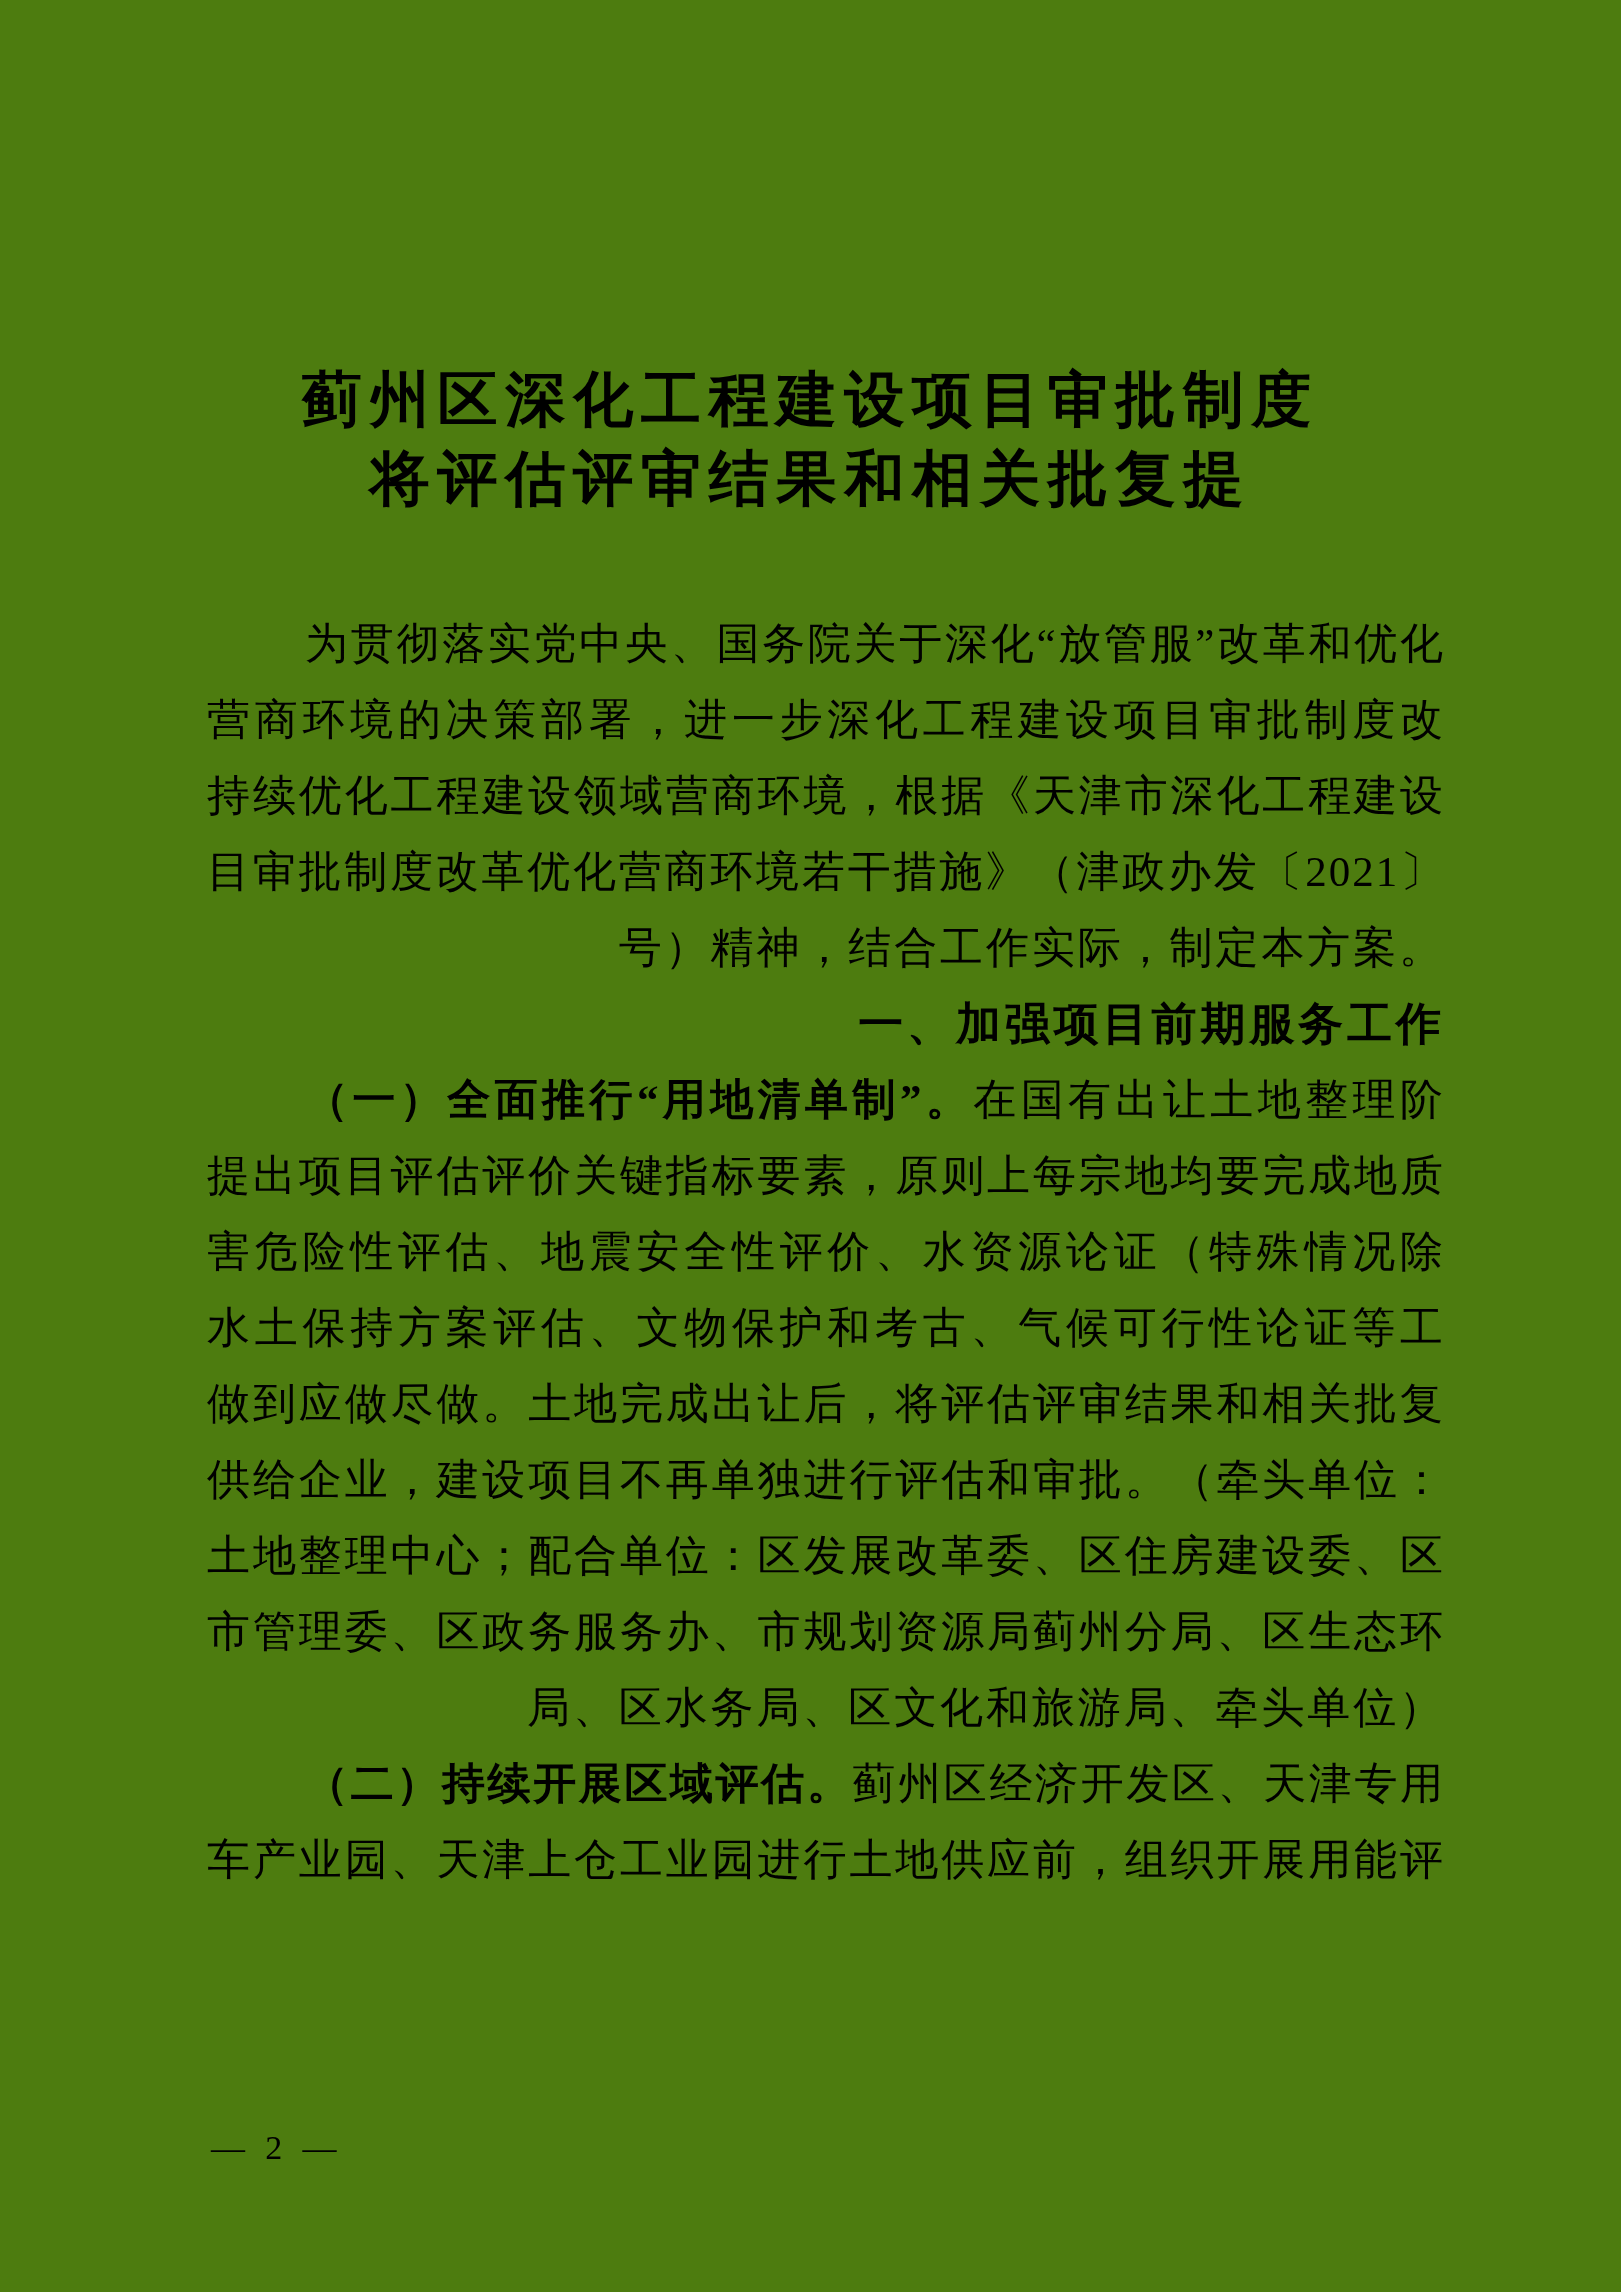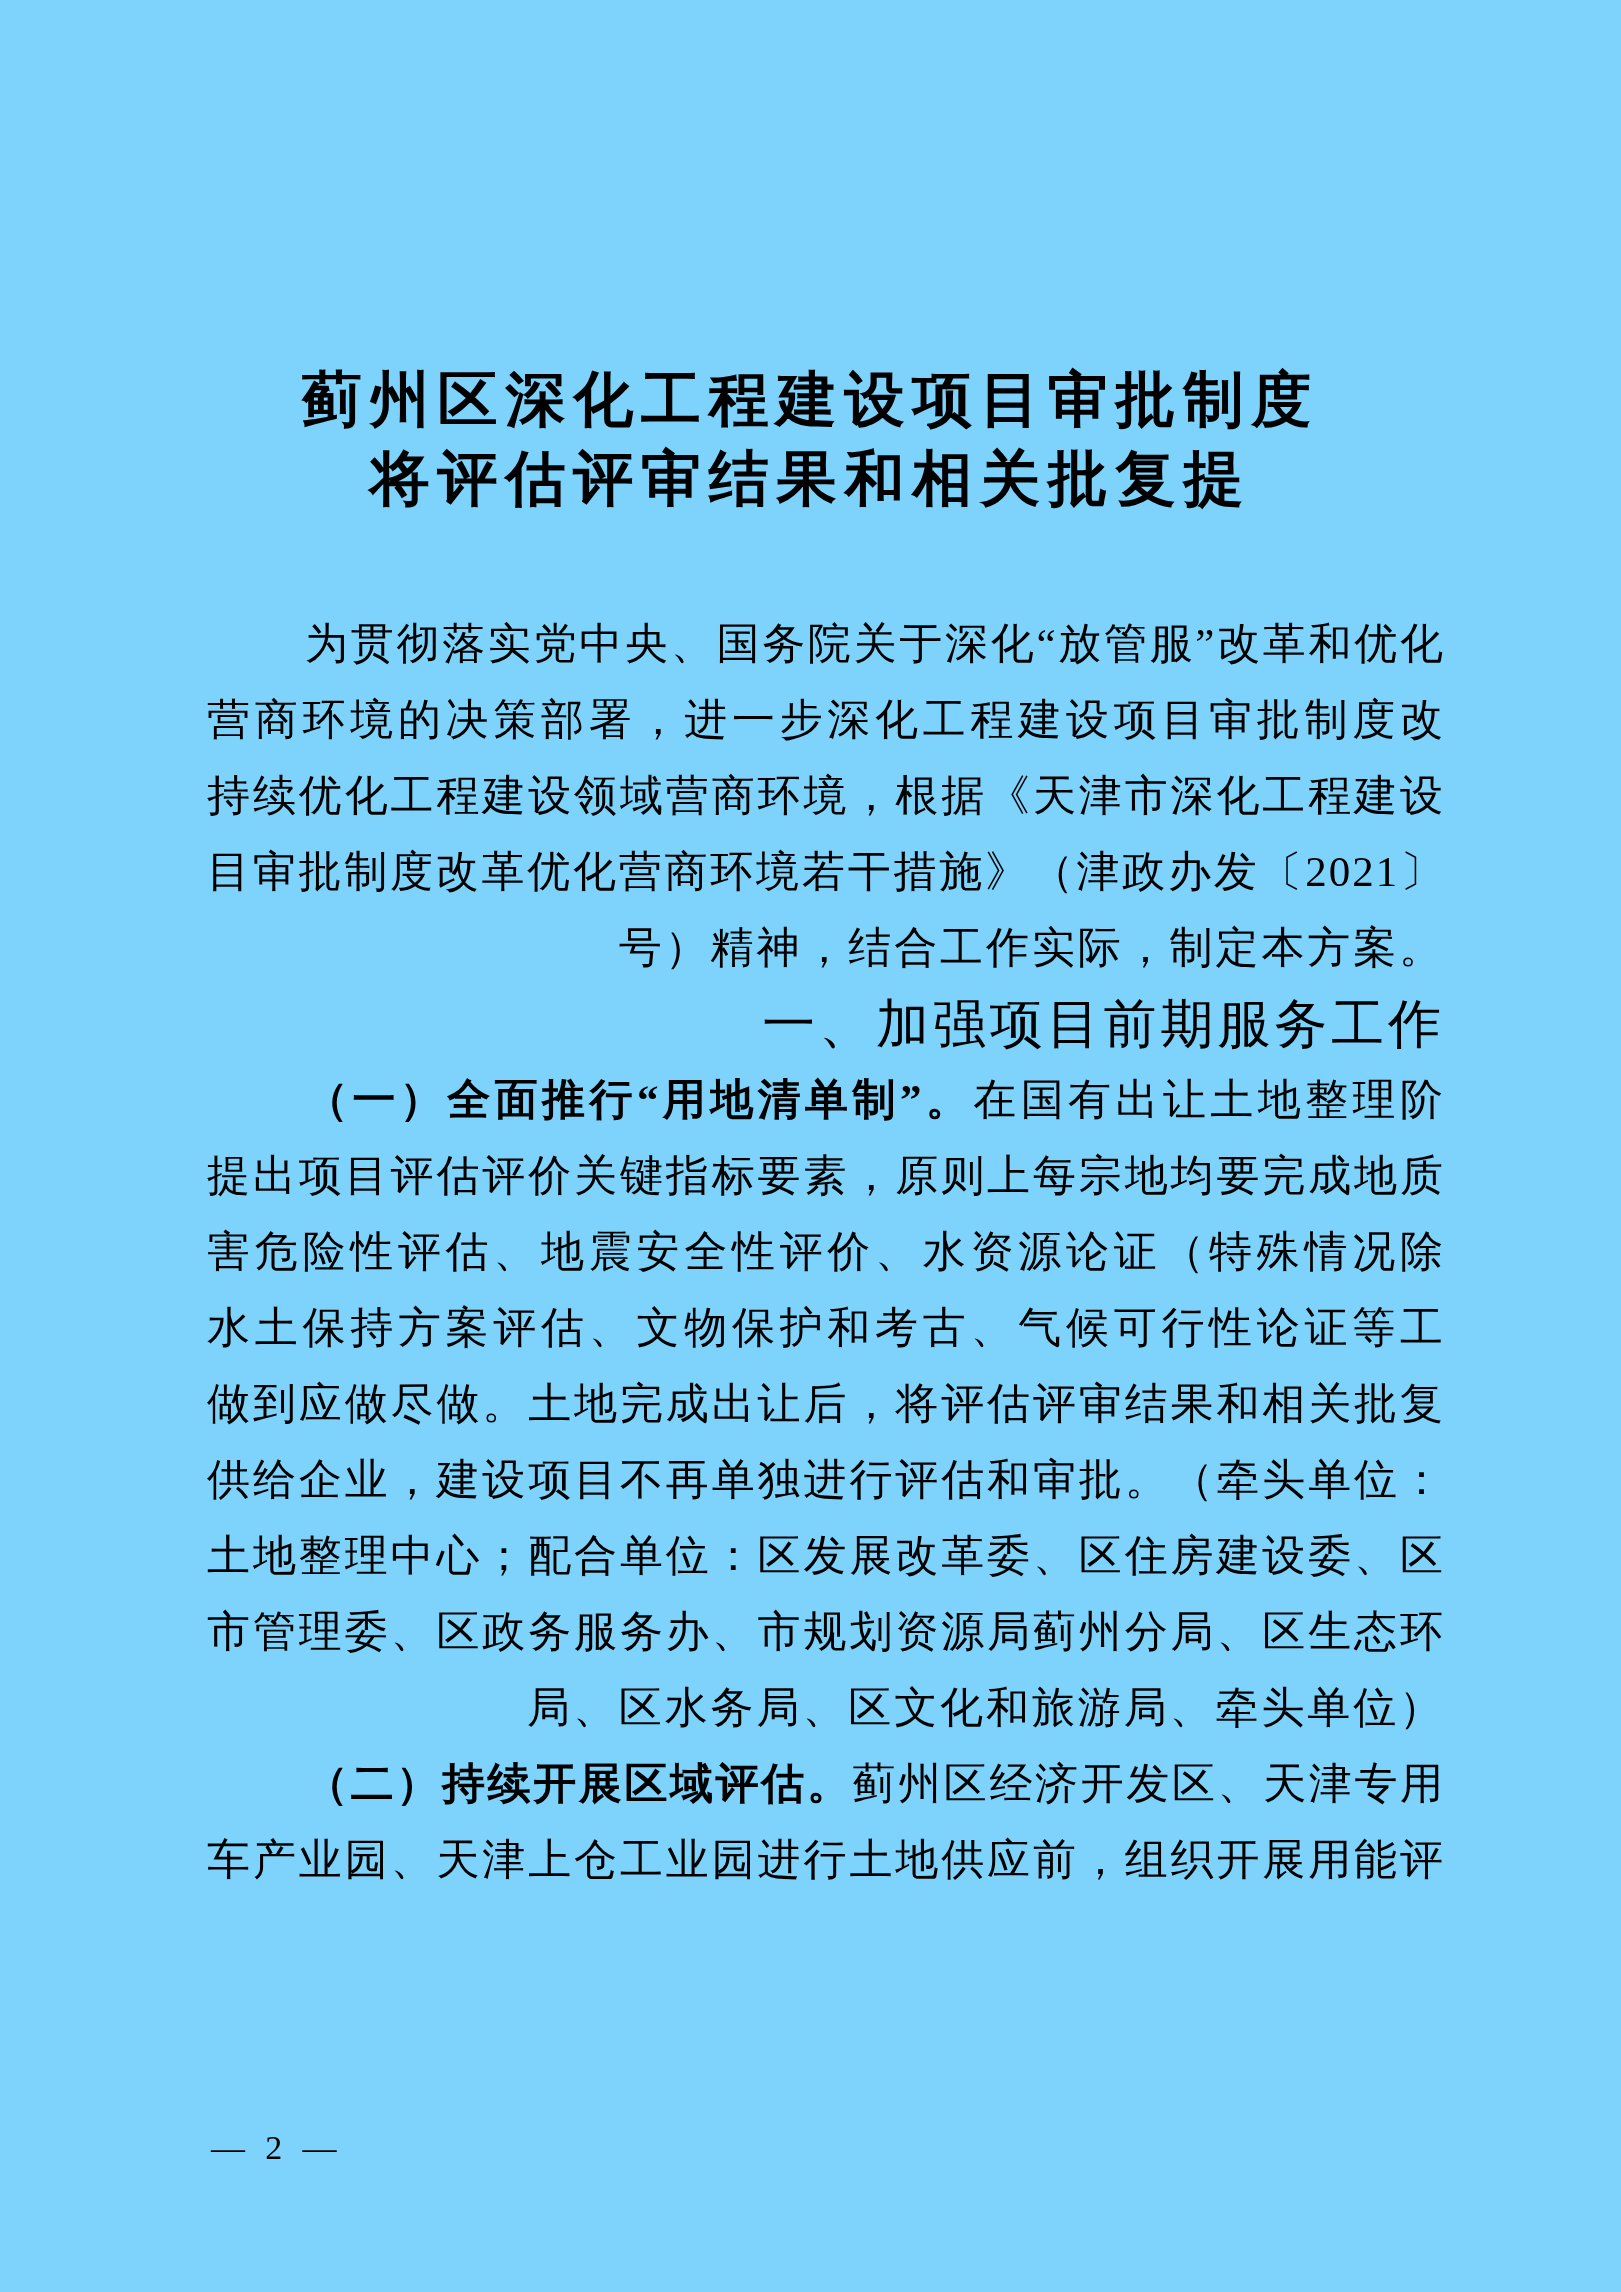--- a/index.html
+++ b/index.html
@@ -1,20 +1,20 @@
 <!DOCTYPE html>
 <html><head>
 <meta charset="utf-8">
 <style>
   html, body { margin: 0; padding: 0; background: #ffffff; }
   .page {
     position: relative;
     width: 1621px;
     height: 2293px;
-    background: #7dd3fc;
+    background: #4d7c0f;
     color: #000000;
     font-family: "Liberation Serif", serif;
     overflow: hidden;
   }
   .doc-title {
     position: absolute;
     top: 361px;
     left: 0;
     width: 100%;
     text-align: center;
@@ -41,22 +41,22 @@
     letter-spacing: 2px;
   }
   .ln.short {
     text-align: right;
     text-align-last: auto;
     letter-spacing: 2.9px;
   }
   .ln.indent { text-indent: 98px; }
   .ln.heading {
     font-family: "Liberation Sans", sans-serif;
-    font-weight: normal;
-    font-size: 53px;
+    font-weight: bold;
+    font-size: 45px;
     letter-spacing: 3.9px;
     text-indent: 84px;
   }
   .lead { font-weight: bold; }
   .page-footer {
     position: absolute;
     left: 211px;
     top: 2129px;
     font-size: 34px;
     letter-spacing: 5.9px;

